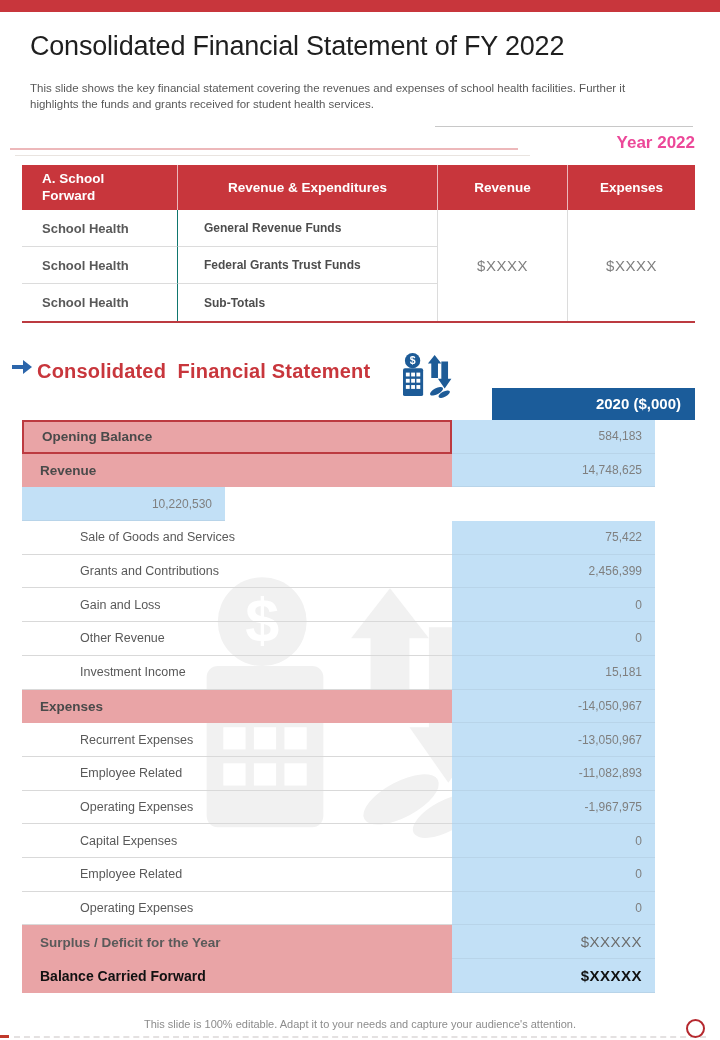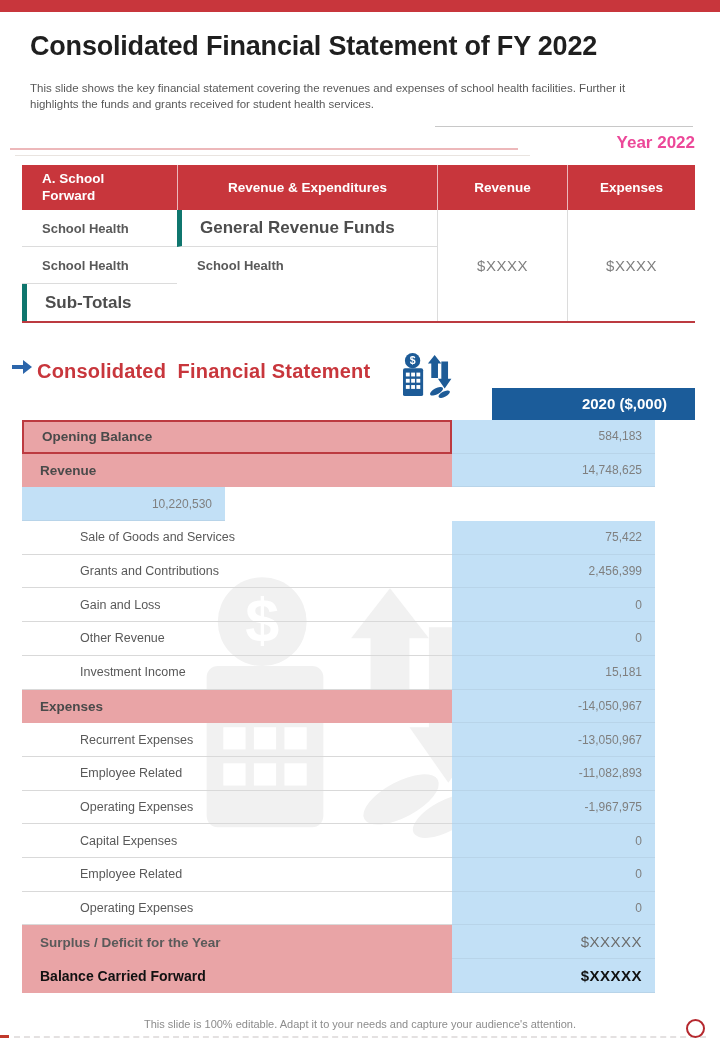--- a/index.html
+++ b/index.html
@@ -4,21 +4,21 @@
 <style>
   :root{
     --red:#c8363c; --red-dark:#bc3a40; --pink:#e9a4a6; --pink-line:#edb8ba;
     --blue:#1b5c9a; --lightblue:#c2e0f6; --gray-text:#595959; --value-gray:#7f7f7f;
   }
   *{margin:0;padding:0;box-sizing:border-box;}
   html,body{background:#fff;}
   .slide{position:relative;width:720px;height:1040px;background:#fff;overflow:hidden;
          font-family:"Liberation Sans",sans-serif;}
   .top-bar{position:absolute;top:0;left:0;width:720px;height:12px;background:var(--red);}
-  .title{position:absolute;top:31px;left:30px;width:660px;font-size:27px;font-weight:700;
+  .title{position:absolute;top:31px;left:30px;width:660px;font-size:27px;font-weight:400;
          color:#1f1f1f;letter-spacing:-0.2px;}
   .subtitle{position:absolute;top:81px;left:30px;width:625px;font-size:11.5px;line-height:1.35;
             color:var(--gray-text);}
   .line-gray-top{position:absolute;top:126px;left:435px;width:258px;height:1px;background:#c8c8c8;}
   .year{position:absolute;top:133px;left:495px;width:200px;text-align:right;font-size:17px;
         font-weight:bold;color:#ec4899;}
   .line-pink{position:absolute;top:148px;left:10px;width:508px;height:2px;background:var(--pink-line);}
   .line-beige{position:absolute;top:155px;left:15px;width:515px;height:1px;background:#e9e4e0;}
 
   
@@ -26,40 +26,40 @@
   .t1-header{display:grid;grid-template-columns:155px 260px 130px 128px;height:45px;background:var(--red);}
   .t1-header .hcell{display:flex;align-items:center;justify-content:center;color:#fff;
                     font-weight:bold;font-size:13.5px;text-align:center;
                     border-left:1px solid rgba(255,255,255,0.65);}
   .t1-header .hcell:first-child{border-left:none;justify-content:flex-start;padding-left:20px;text-align:left;}
   .t1-header .hcell:first-child span{display:inline-block;max-width:85px;line-height:1.25;}
   .t1-body{display:grid;grid-template-columns:155px 260px 130px 128px;grid-auto-rows:37px;
            border-bottom:2px solid var(--red-dark);}
   .t1-body .bcell{display:flex;align-items:center;color:var(--gray-text);border-bottom:1px solid #dcdcdc;}
   .t1-body .c1{padding-left:20px;font-weight:bold;font-size:13px;}
-  .t1-body .c2{padding-left:18px;font-weight:bold;font-size:17px;color:#4d4d4d;border-left:5px solid #0f766e;}
+  .t1-body .c2{padding-left:26px;font-weight:bold;font-size:12px;color:#4d4d4d;border-left:1px solid #0f766e;}
   .t1-body .row3{border-bottom:none;}
   .t1-body .merged{grid-row:1 / span 3;display:flex;align-items:center;justify-content:center;
                    border-left:1px solid #dcdcdc;color:#808080;font-size:15px;letter-spacing:0.5px;border-bottom:none;}
   .t1-body .mrev{grid-column:3;}
   .t1-body .mexp{grid-column:4;}
 
   
   .stmt-head{position:absolute;top:360px;left:12px;display:flex;align-items:flex-start;z-index:3;}
   .stmt-arrow{margin-right:5px;display:flex;align-items:center;}
   .stmt-title{color:var(--red);font-size:20px;font-weight:800;white-space:pre-wrap;letter-spacing:0.2px;}
   .stmt-icon{position:absolute;top:-8px;left:388px;}
 
   
   .watermark{position:absolute;top:565px;left:190px;z-index:1;pointer-events:none;}
 
   
   .t2{position:absolute;top:388px;left:22px;width:673px;z-index:2;}
   .t2-header{margin-left:470px;width:203px;height:32px;background:var(--blue);color:#fff;
-             font-weight:bold;font-size:15px;text-align:right;line-height:32px;padding-right:28px;}
+             font-weight:bold;font-size:15px;text-align:right;line-height:32px;padding-right:14px;}
   .fin-row{display:flex;height:33.7px;}
   .fin-label{width:430px;display:flex;align-items:center;font-size:12.5px;color:var(--gray-text);}
   .fin-value{width:203px;display:flex;align-items:center;justify-content:flex-end;padding-right:13px;
              background:var(--lightblue);color:var(--value-gray);font-size:12px;
              border-bottom:1px solid rgba(0,0,0,0.05);}
   .fin-row.sub .fin-label{padding-left:58px;border-bottom:1px solid #d9d9d9;background:transparent;}
   .fin-row.opening .fin-label,.fin-row.section .fin-label,.fin-row.surplus .fin-label,
   .fin-row.final .fin-label{background:var(--pink);padding-left:18px;font-weight:bold;
                             font-size:13.5px;color:#4a4a4a;}
   .fin-row.opening .fin-label{border:2px solid var(--red-dark);}
@@ -99,20 +99,21 @@
       <div class="hcell">Revenue &amp; Expenditures</div>
       <div class="hcell">Revenue</div>
       <div class="hcell">Expenses</div>
     </div>
     <div class="t1-body">
       <div class="bcell c1 row1">School Health</div>
       <div class="bcell c2 row1">General Revenue Funds</div>
       <div class="bcell merged mrev">$XXXX</div>
       <div class="bcell merged mexp">$XXXX</div>
       <div class="bcell c1 row2">School Health</div>
+      <div class="bcell c2 row2">Federal Grants Trust Funds</div>
       <div class="bcell c1 row3">School Health</div>
       <div class="bcell c2 row3">Sub-Totals</div>
     </div>
   </div>
 
   <div class="stmt-head">
     <span class="stmt-arrow">
       <svg width="20" height="14" viewBox="0 0 20 14">
           <rect x="0" y="5" width="12" height="4" fill="#2c66ab"></rect>
           <polygon points="11,0 20,7 11,14" fill="#2c66ab"></polygon>

